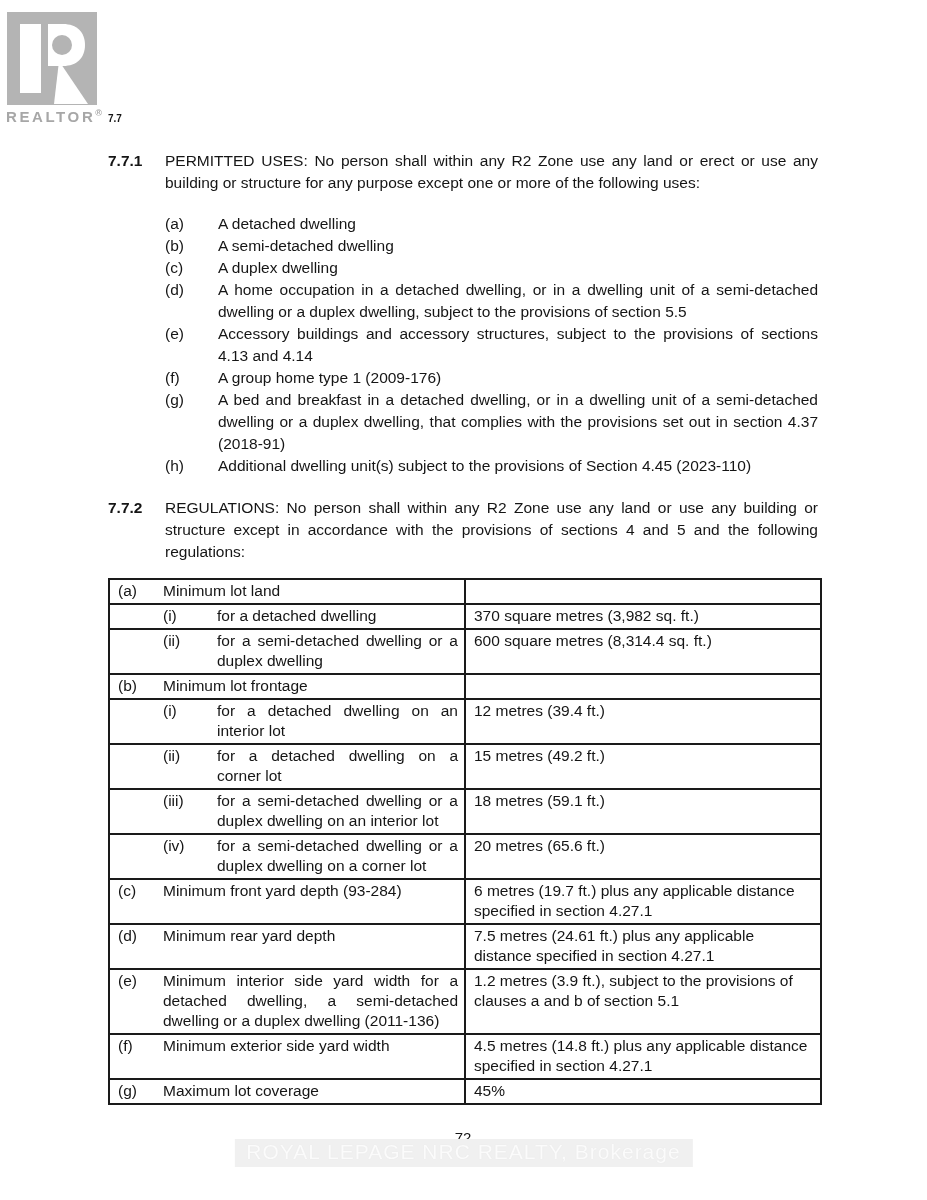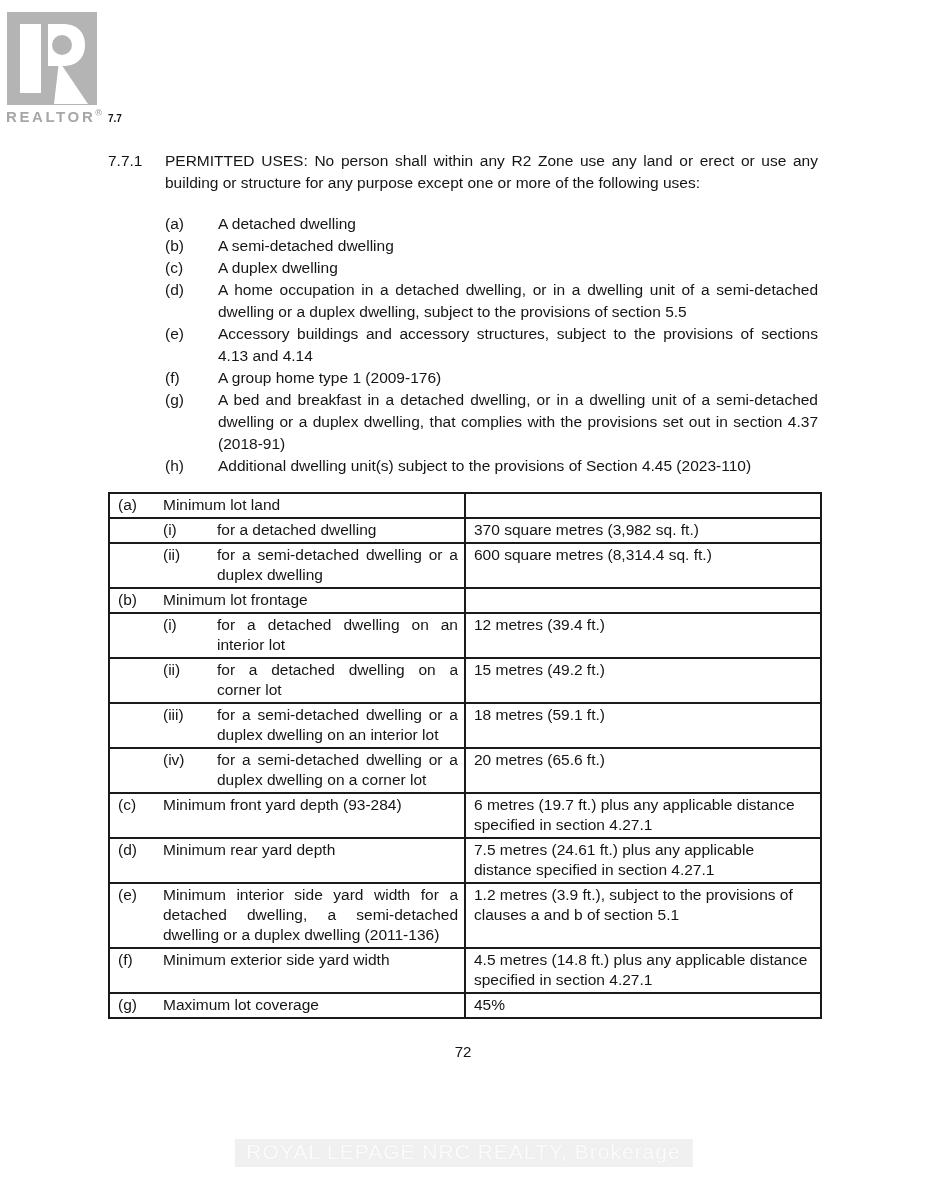--- a/index.html
+++ b/index.html
@@ -22,21 +22,21 @@
   }
   .logo-text .reg { font-size: 9px; vertical-align: super; letter-spacing: 0; }
 
   
   .content { position: absolute; left: 108px; top: 108px; width: 710px; }
 
   .heading { display: flex; font-weight: bold; font-size: 10px; line-height: 22px; }
   .heading .h-num { width: 64px; flex-shrink: 0; }
 
   .para { display: flex; margin-top: 20px; font-size: 15.5px; line-height: 22px; }
-  .para .p-num { width: 57px; flex-shrink: 0; }
+  .para .p-num { width: 57px; flex-shrink: 0; font-weight: bold; }
   .para .p-text { flex: 1; text-align: justify; }
 
   .uses { margin: 19px 0 0 57px; font-size: 15.5px; line-height: 22px; }
   .use-item { display: flex; }
   .use-item .u-lbl { width: 53px; flex-shrink: 0; }
   .use-item .u-txt { flex: 1; text-align: justify; }
 
   
   table.regs {
     border-collapse: collapse; table-layout: fixed;
@@ -119,20 +119,24 @@
     <div class="use-item">
       <span class="u-lbl">(g)</span>
       <span class="u-txt">A bed and breakfast in a detached dwelling, or in a dwelling unit of a semi-detached dwelling or a duplex dwelling, that complies with the provisions set out in section 4.37 (2018-91)</span>
     </div>
     <div class="use-item">
       <span class="u-lbl">(h)</span>
       <span class="u-txt">Additional dwelling unit(s) subject to the provisions of Section 4.45 (2023-110)</span>
     </div>
   </div>
 
+  <div class="para">
+    <span class="p-num">7.7.2</span>
+    <span class="p-text">REGULATIONS: No person shall within any R2 Zone use any land or use any building or structure except in accordance with the provisions of sections 4 and 5 and the following regulations:</span>
+  </div>
 
   <table class="regs">
     <tbody>
       <tr>
         <td class="c1">
           <div class="rowline">
               <span class="r-lbl">(a)</span>
               <span class="r-desc">Minimum lot land</span>
             </div>
         </td>

